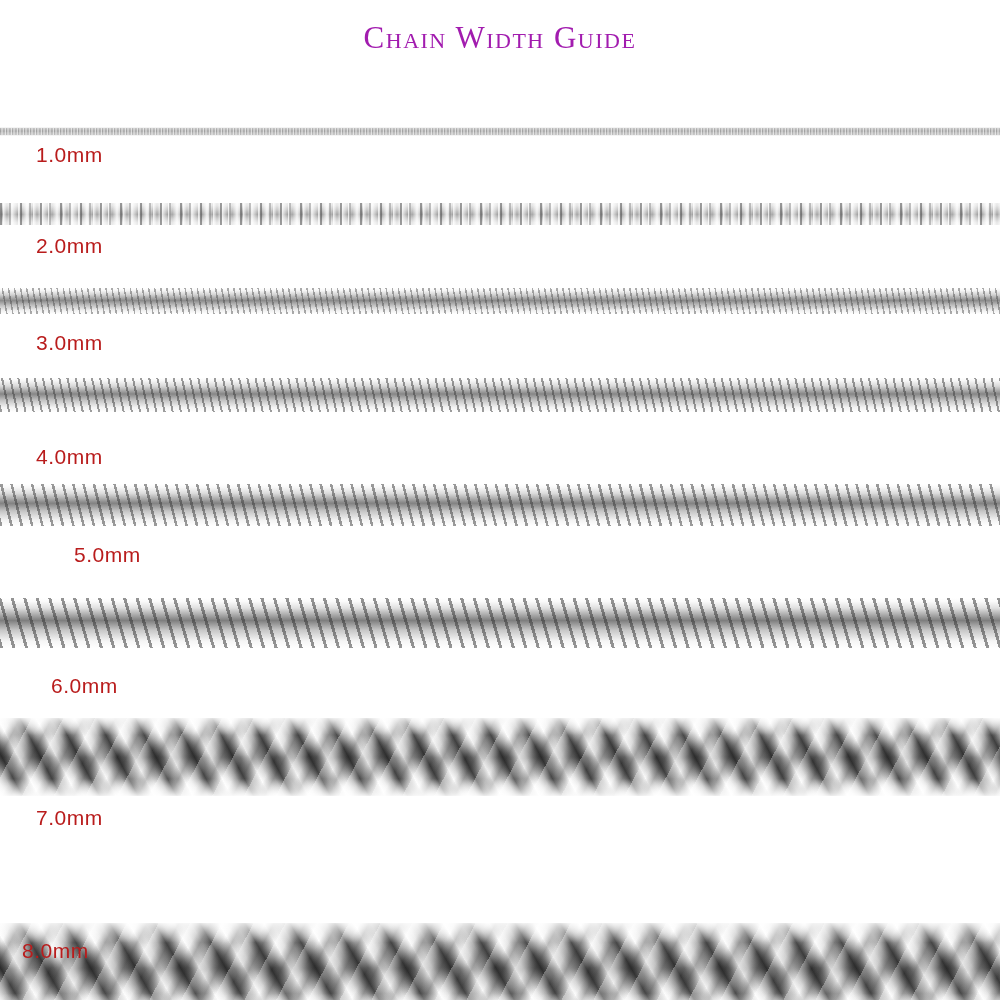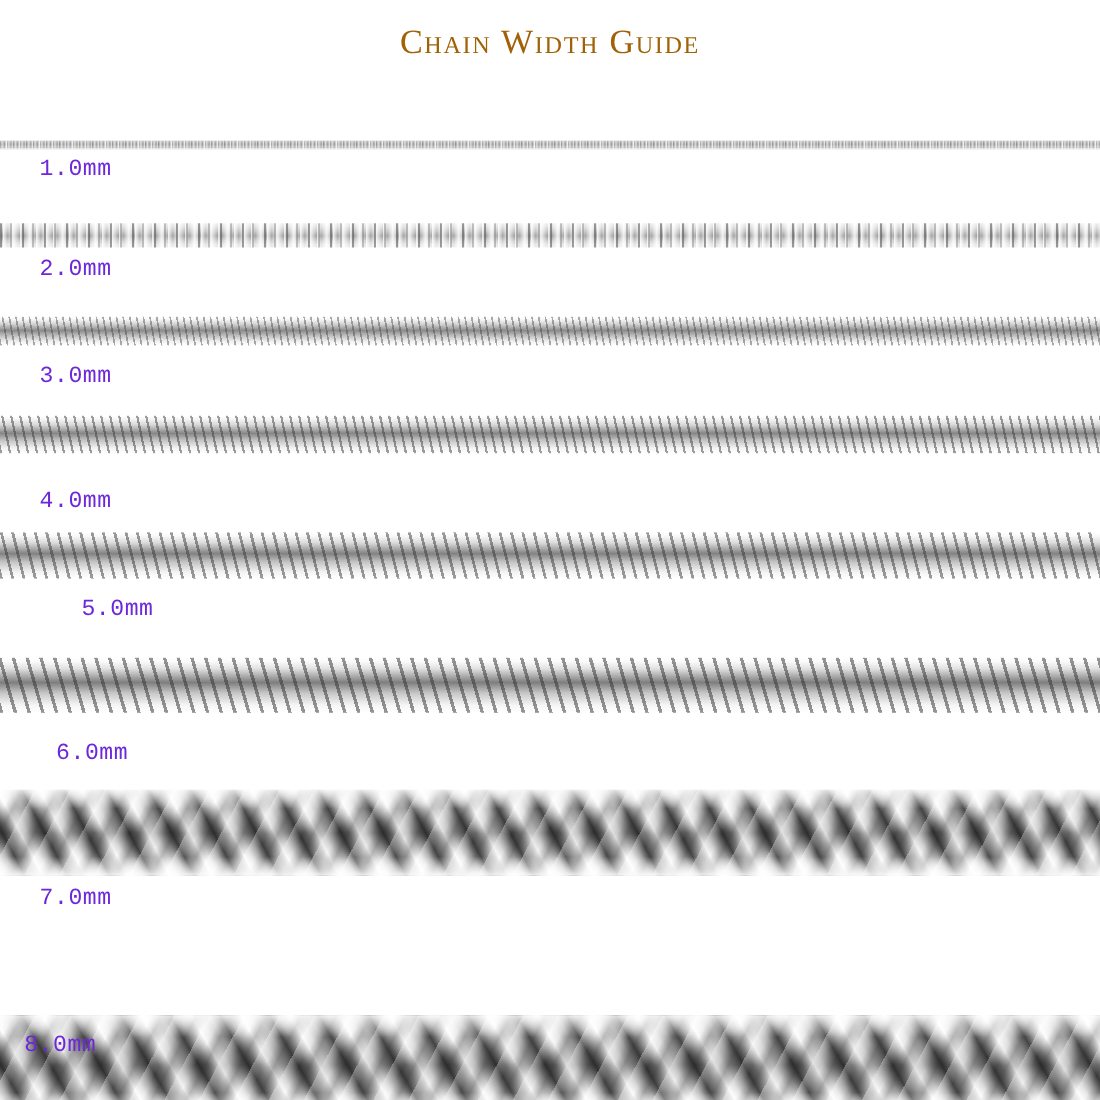--- a/index.html
+++ b/index.html
@@ -17,35 +17,35 @@
   }
   #title {
     position: absolute;
     top: 20px;
     left: 0;
     width: 1000px;
     text-align: center;
     font-family: "Liberation Serif", serif;
     font-size: 31px;
     letter-spacing: 1.5px;
-    color: #a16207;
+    color: #a21caf;
     font-variant: small-caps;
     font-weight: normal;
   }
   .chain-strip {
     position: absolute;
     left: 0;
     width: 1000px;
     overflow: hidden;
   }
   .label {
     position: absolute;
-    font-family: Liberation Mono, monospace;
+    font-family: Liberation Sans, sans-serif;
     font-size: 21px;
-    color: #6d28d9;
+    color: #b91c1c;
     letter-spacing: 0.5px;
     white-space: nowrap;
   }
 
   
 
   
   .c1 {
     height: 7px;
     background:

